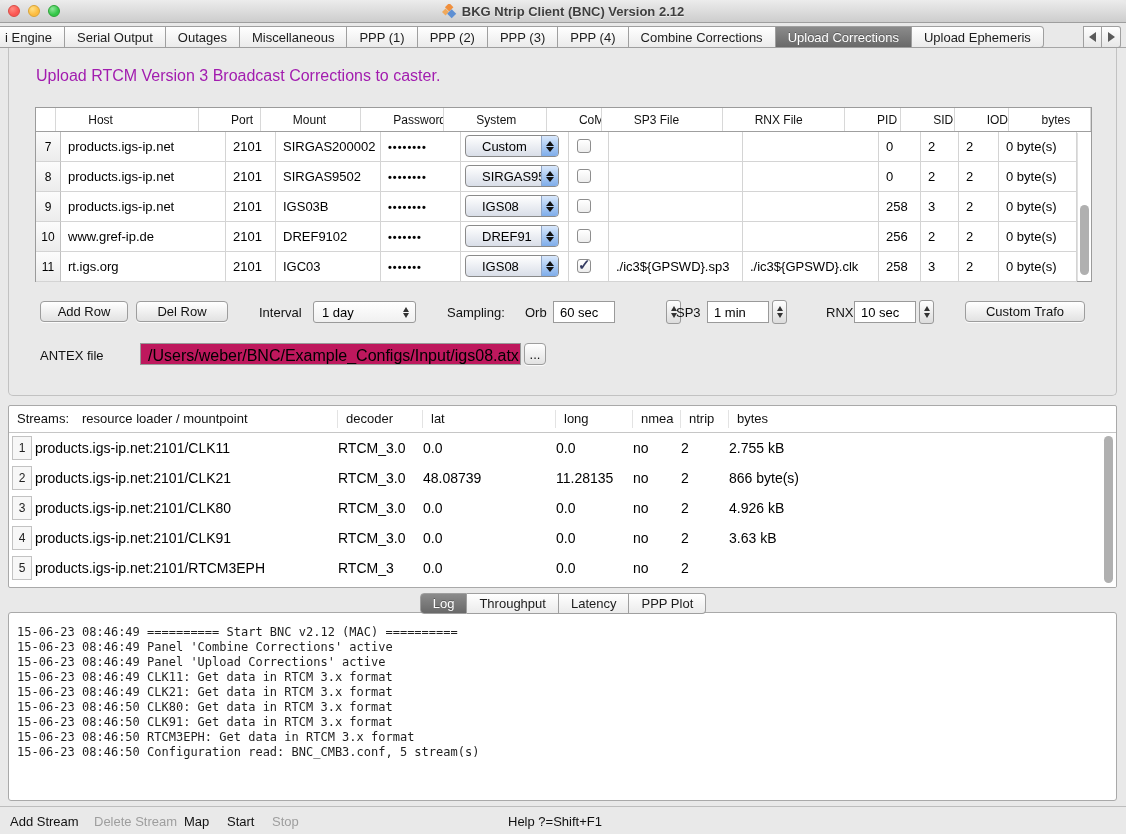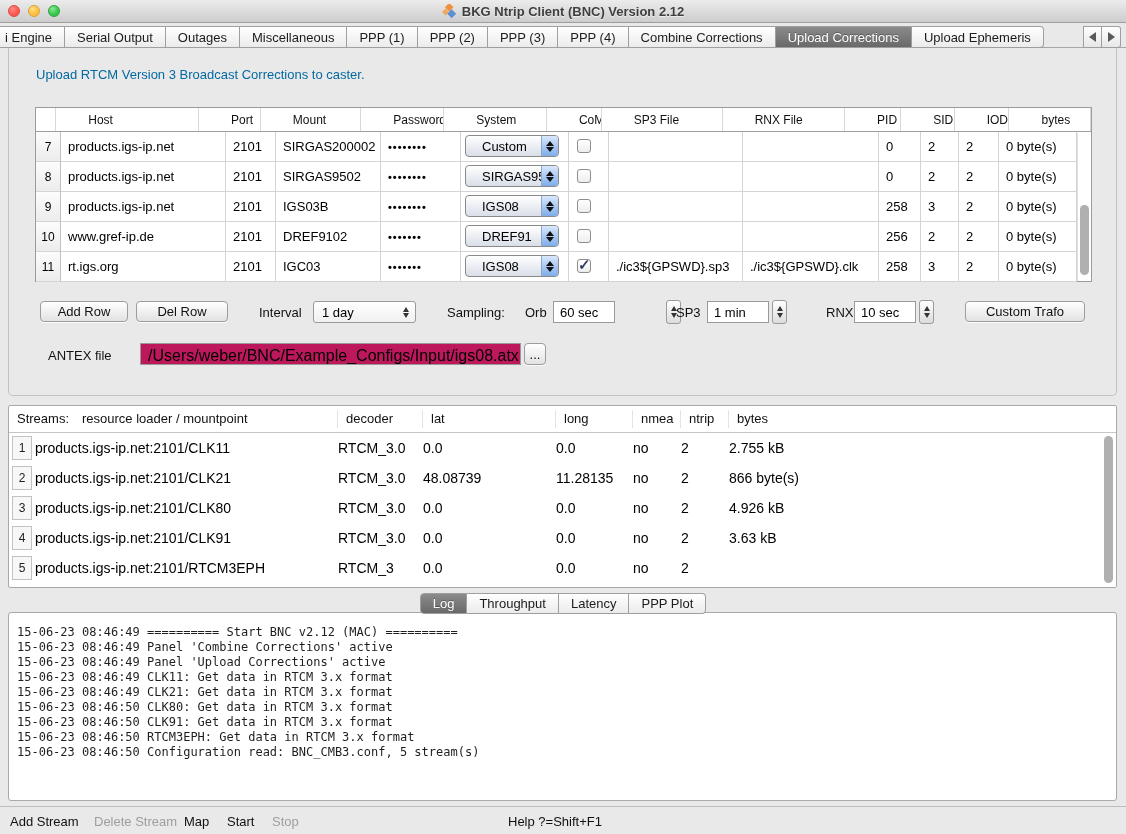--- a/index.html
+++ b/index.html
@@ -33,21 +33,21 @@
   .tabscroll { position:absolute; left:1083px; top:26px; height:22px; display:flex; z-index:5; }
   .tsbtn { width:19px; height:22px; background:linear-gradient(#fff,#e7e7e7);
     border:1px solid #9f9f9f; display:flex; align-items:center; justify-content:center; }
   .tsbtn + .tsbtn { border-left:none; border-radius:0 3px 3px 0; }
   .tri-l { width:0;height:0;border-top:5px solid transparent;border-bottom:5px solid transparent;border-right:7px solid #5a5a5a; }
   .tri-r { width:0;height:0;border-top:5px solid transparent;border-bottom:5px solid transparent;border-left:7px solid #5a5a5a; }
 
   
   .pane { position:absolute; left:8px; top:47px; width:1109px; height:349px;
     border:1px solid #c2c2c2; border-top:none; border-radius:0 0 5px 5px; }
-  .desc { position:absolute; left:36px; top:67px; font-size:13px; color:#0369a1; }
+  .desc { position:absolute; left:36px; top:67px; font-size:16px; color:#a21caf; }
 
   .utable { position:absolute; left:35px; top:107px; width:1057px; height:175px;
     background:#fff; border:1px solid #9b9b9b; }
   .uhead { display:flex; height:24px; border-bottom:1px solid #9f9f9f; background:#fff;gap:24px; }
   .uhead .hc { font-size:12px; color:#111; padding:5px 0 0 8px; border-right:1px solid #d8d8d8; overflow:hidden; white-space:nowrap; }
   .urow { display:flex; height:30px; }
   .urow .c { font-size:13px; color:#000; padding:7px 0 0 7px; border-right:1px solid #d4d4d4;
     border-bottom:1px solid #d4d4d4; overflow:hidden; white-space:nowrap; }
   .u0{width:25px}.u1{width:165px}.u2{width:50px}.u3{width:105px}.u4{width:80px}
   .u5{width:108px}.u6{width:40px}.u7{width:134px}.u8{width:136px}.u9{width:42px}
@@ -357,21 +357,21 @@
   <span class="lbl" style="left:826px;top:305px;">RNX</span>
   <div class="spin" style="left:854px;top:300px;">
     <span class="sf">10 sec</span>
     <span class="sb">
         <i class="up"></i>
         <i class="dn"></i>
       </span>
   </div>
   <div class="btn" style="left:965px;top:301px;width:120px;">Custom Trafo</div>
 
-  <span class="lbl" style="left:48px;top:348px;">ANTEX file</span>
+  <span class="lbl" style="left:40px;top:348px;">ANTEX file</span>
   <div class="tfield" style="left:140px;top:343px;width:381px;height:22px;">/Users/weber/BNC/Example_Configs/Input/igs08.atx</div>
   <div class="btn" style="left:524px;top:343px;width:22px;height:22px;">...</div>
 
   <div class="streams">
     <div class="shead" id="shead">
         <div class="hc" style="width: 329px;"><span>Streams:  </span><span>resource loader / mountpoint</span></div>
         <div class="hc s2">decoder</div>
         <div class="hc s3">lat</div>
         <div class="hc s4">long</div>
         <div class="hc s5">nmea</div>

